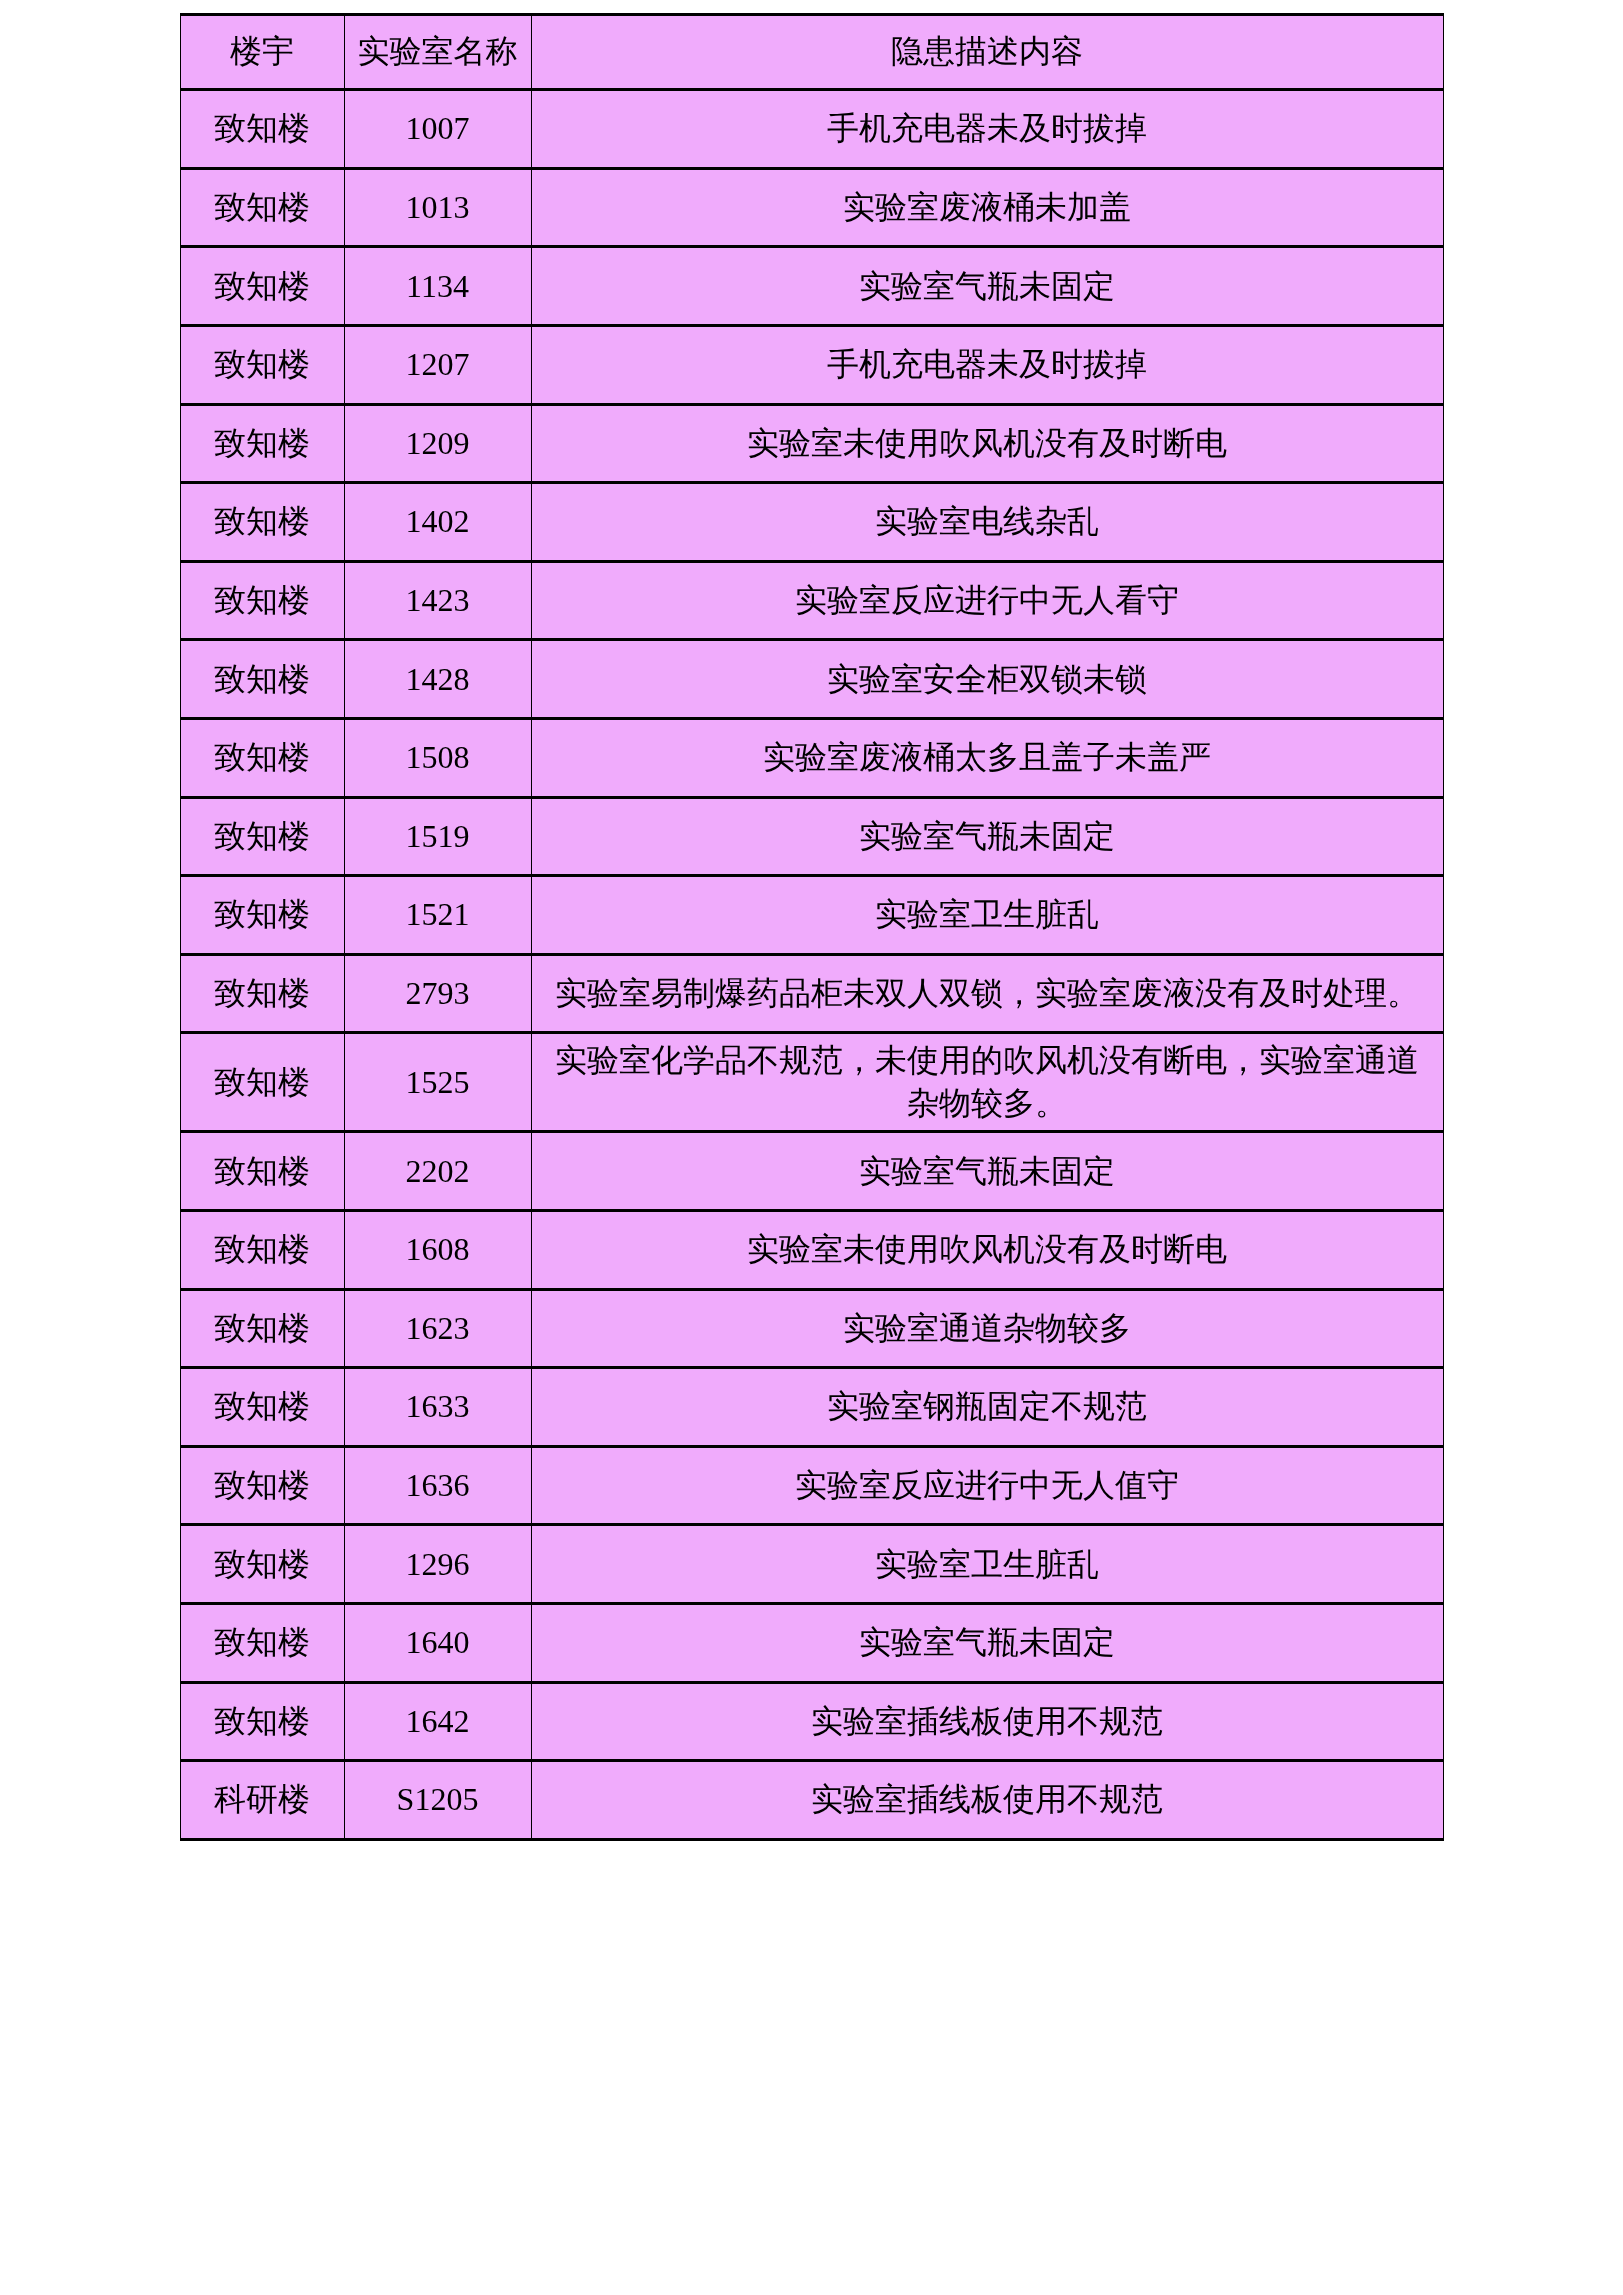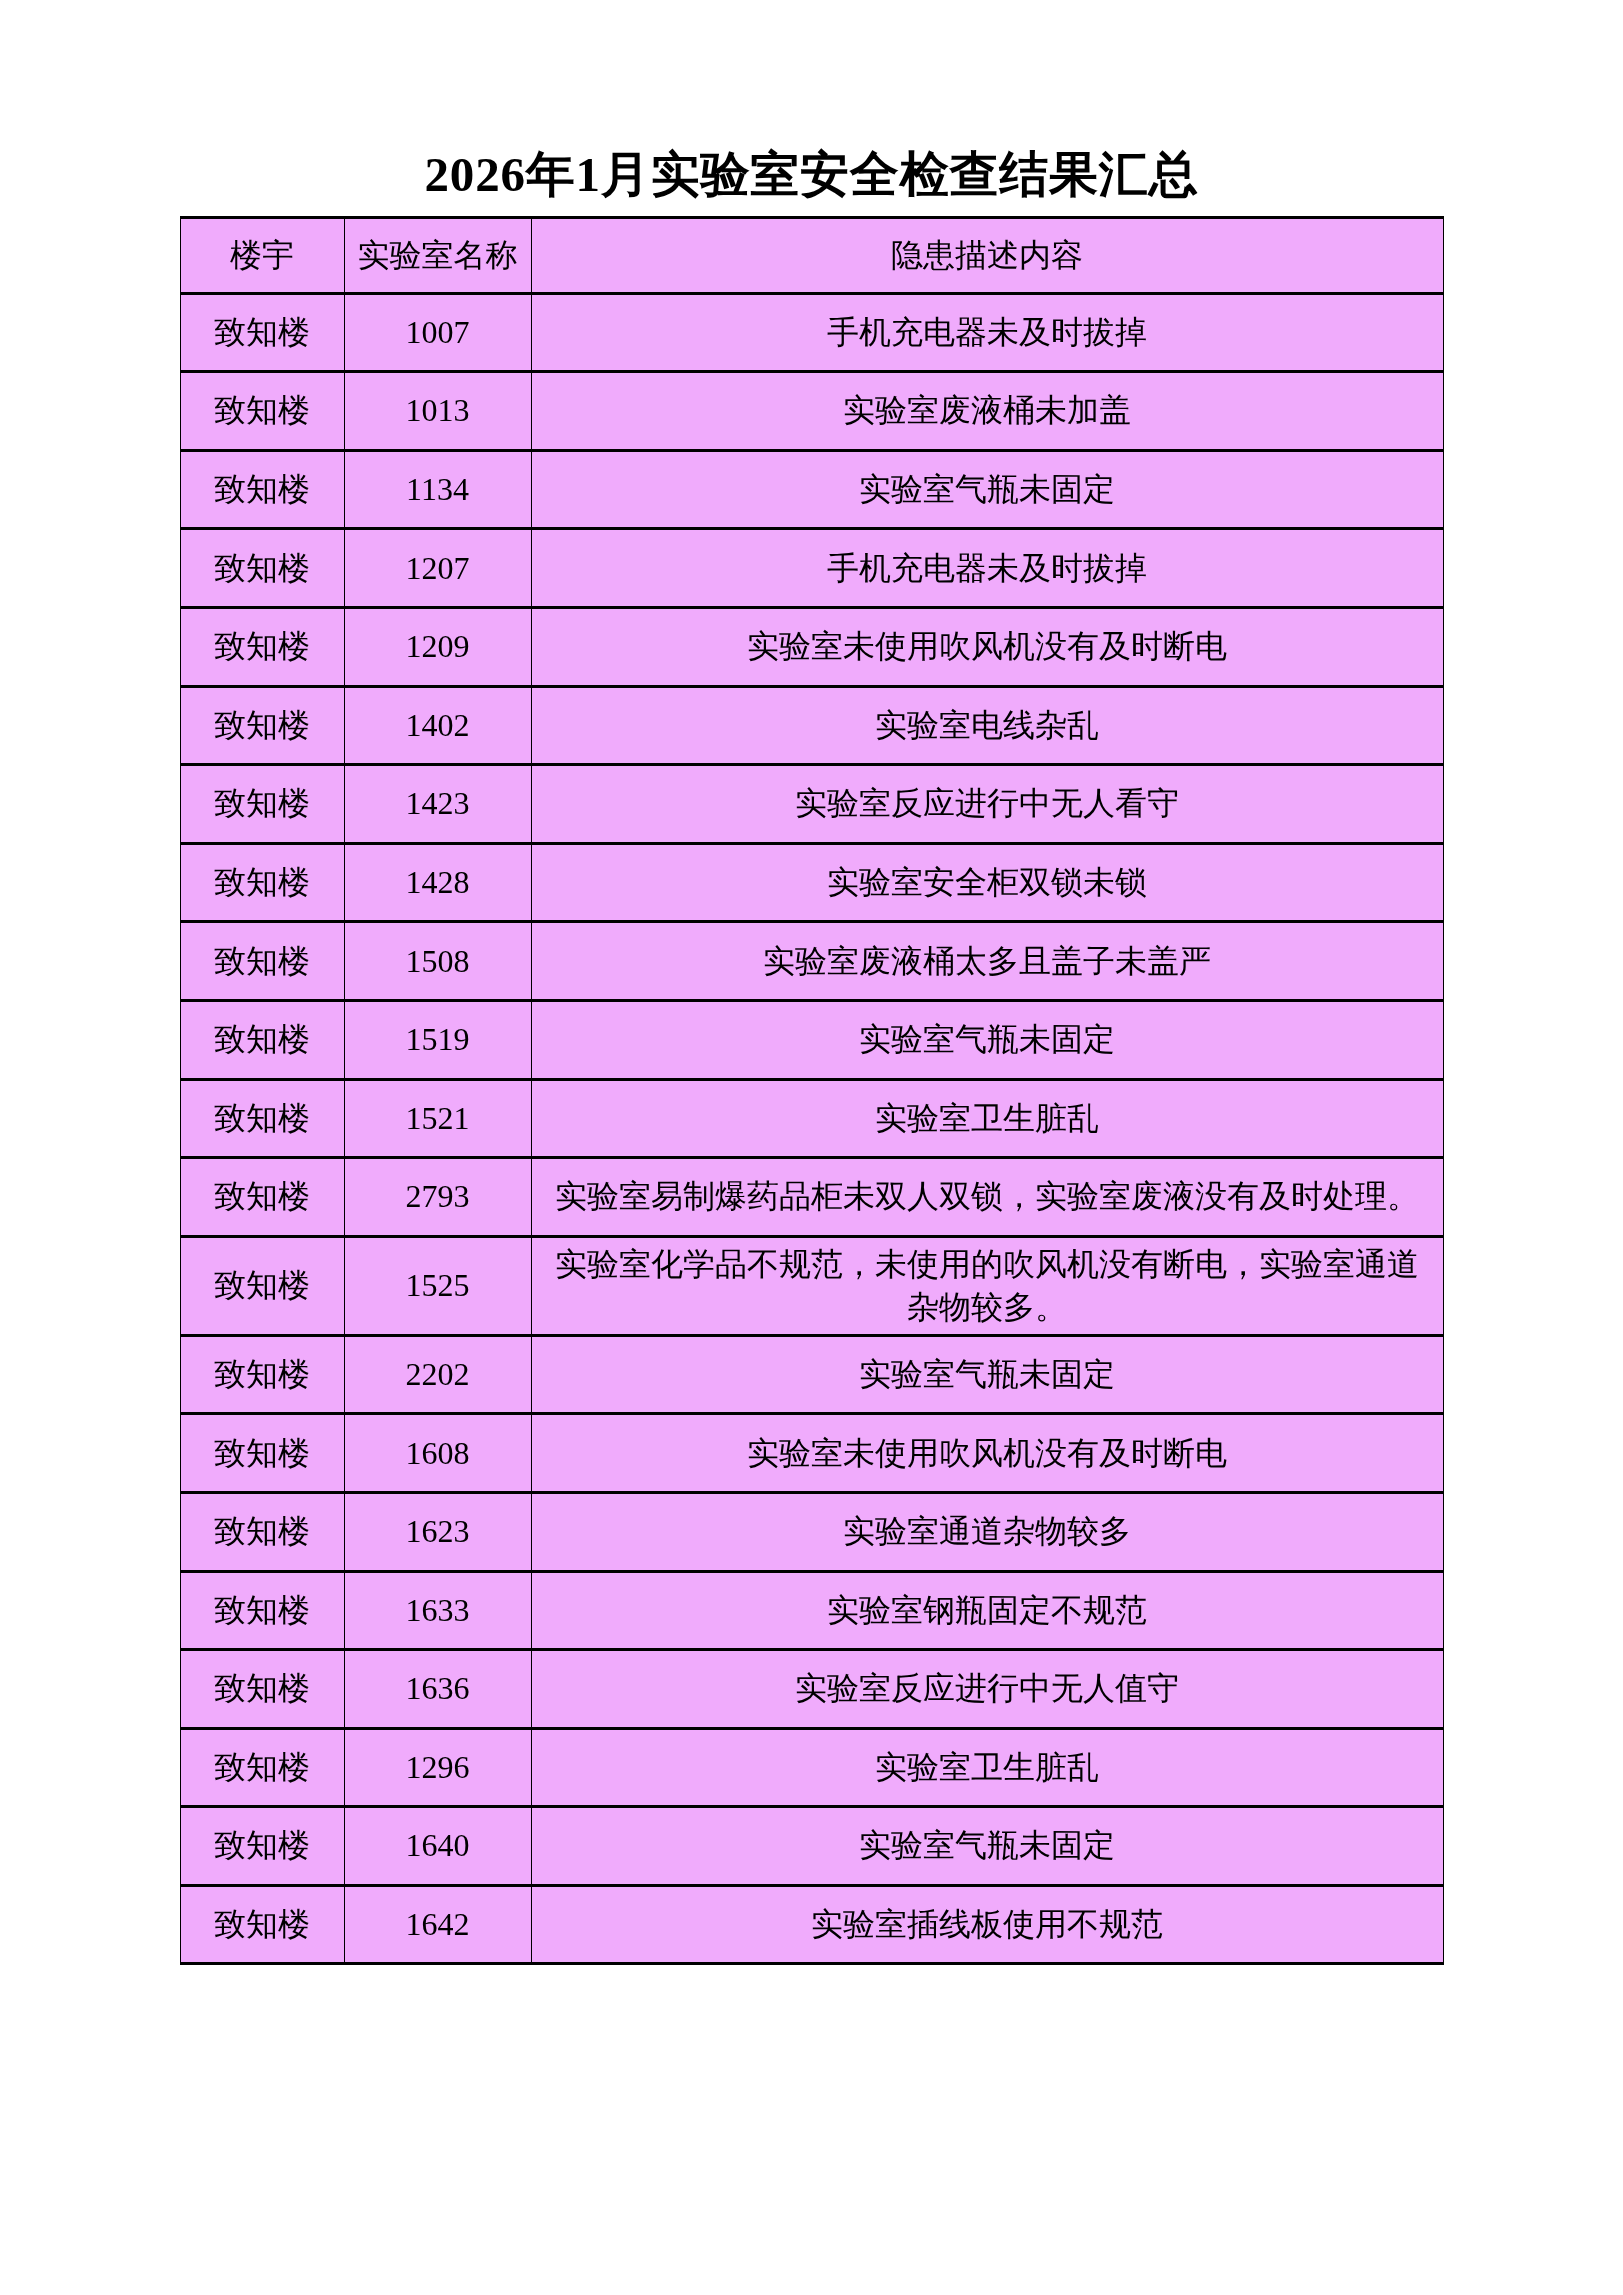--- a/index.html
+++ b/index.html
@@ -54,21 +54,20 @@
   }
   col.col-building { width: 164px; }
   col.col-labname  { width: 187px; }
   col.col-hazard   { width: 912px; }
 </style>
 </head>
 <body>
 
 <div class="page">
 
-  <h1 class="doc-title">2026年1月实验室安全检查结果汇总</h1>
 
   <table class="inspection">
     <colgroup>
       <col class="col-building">
       <col class="col-labname">
       <col class="col-hazard">
     </colgroup>
     <thead>
       <tr class="header-row">
         <th>楼宇</th>
@@ -176,17 +175,22 @@
         <tr class="data-row">
           <td>致知楼</td>
           <td>1640</td>
           <td>实验室气瓶未固定</td>
         </tr>
         <tr class="data-row">
           <td>致知楼</td>
           <td>1642</td>
           <td>实验室插线板使用不规范</td>
         </tr>
+        <tr class="data-row">
+          <td>科研楼</td>
+          <td>S1205</td>
+          <td>实验室插线板使用不规范</td>
+        </tr>
       </tbody>
   </table>
 
 </div>
 
 
 </body></html>

